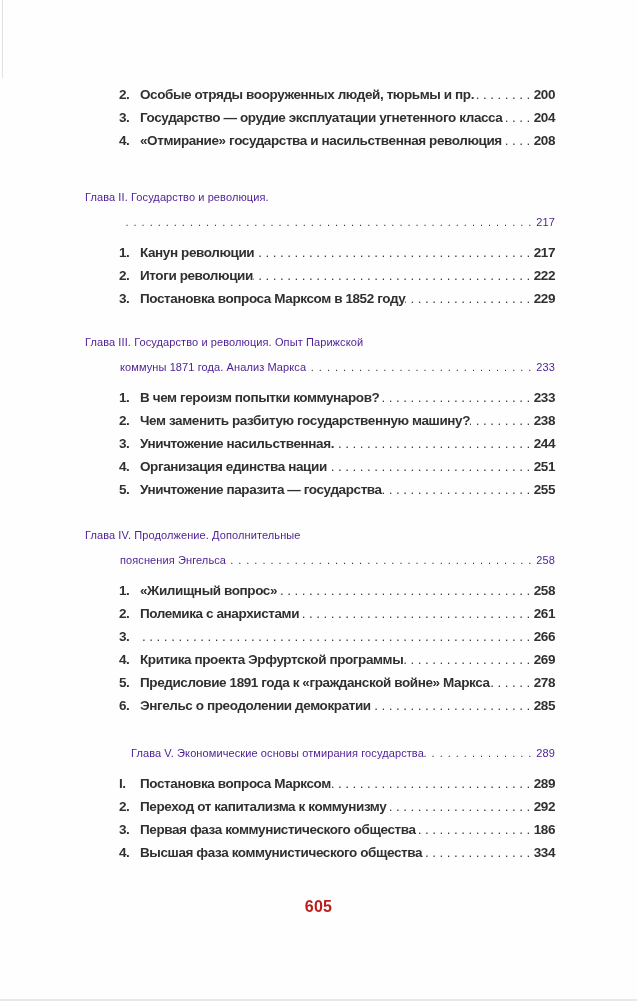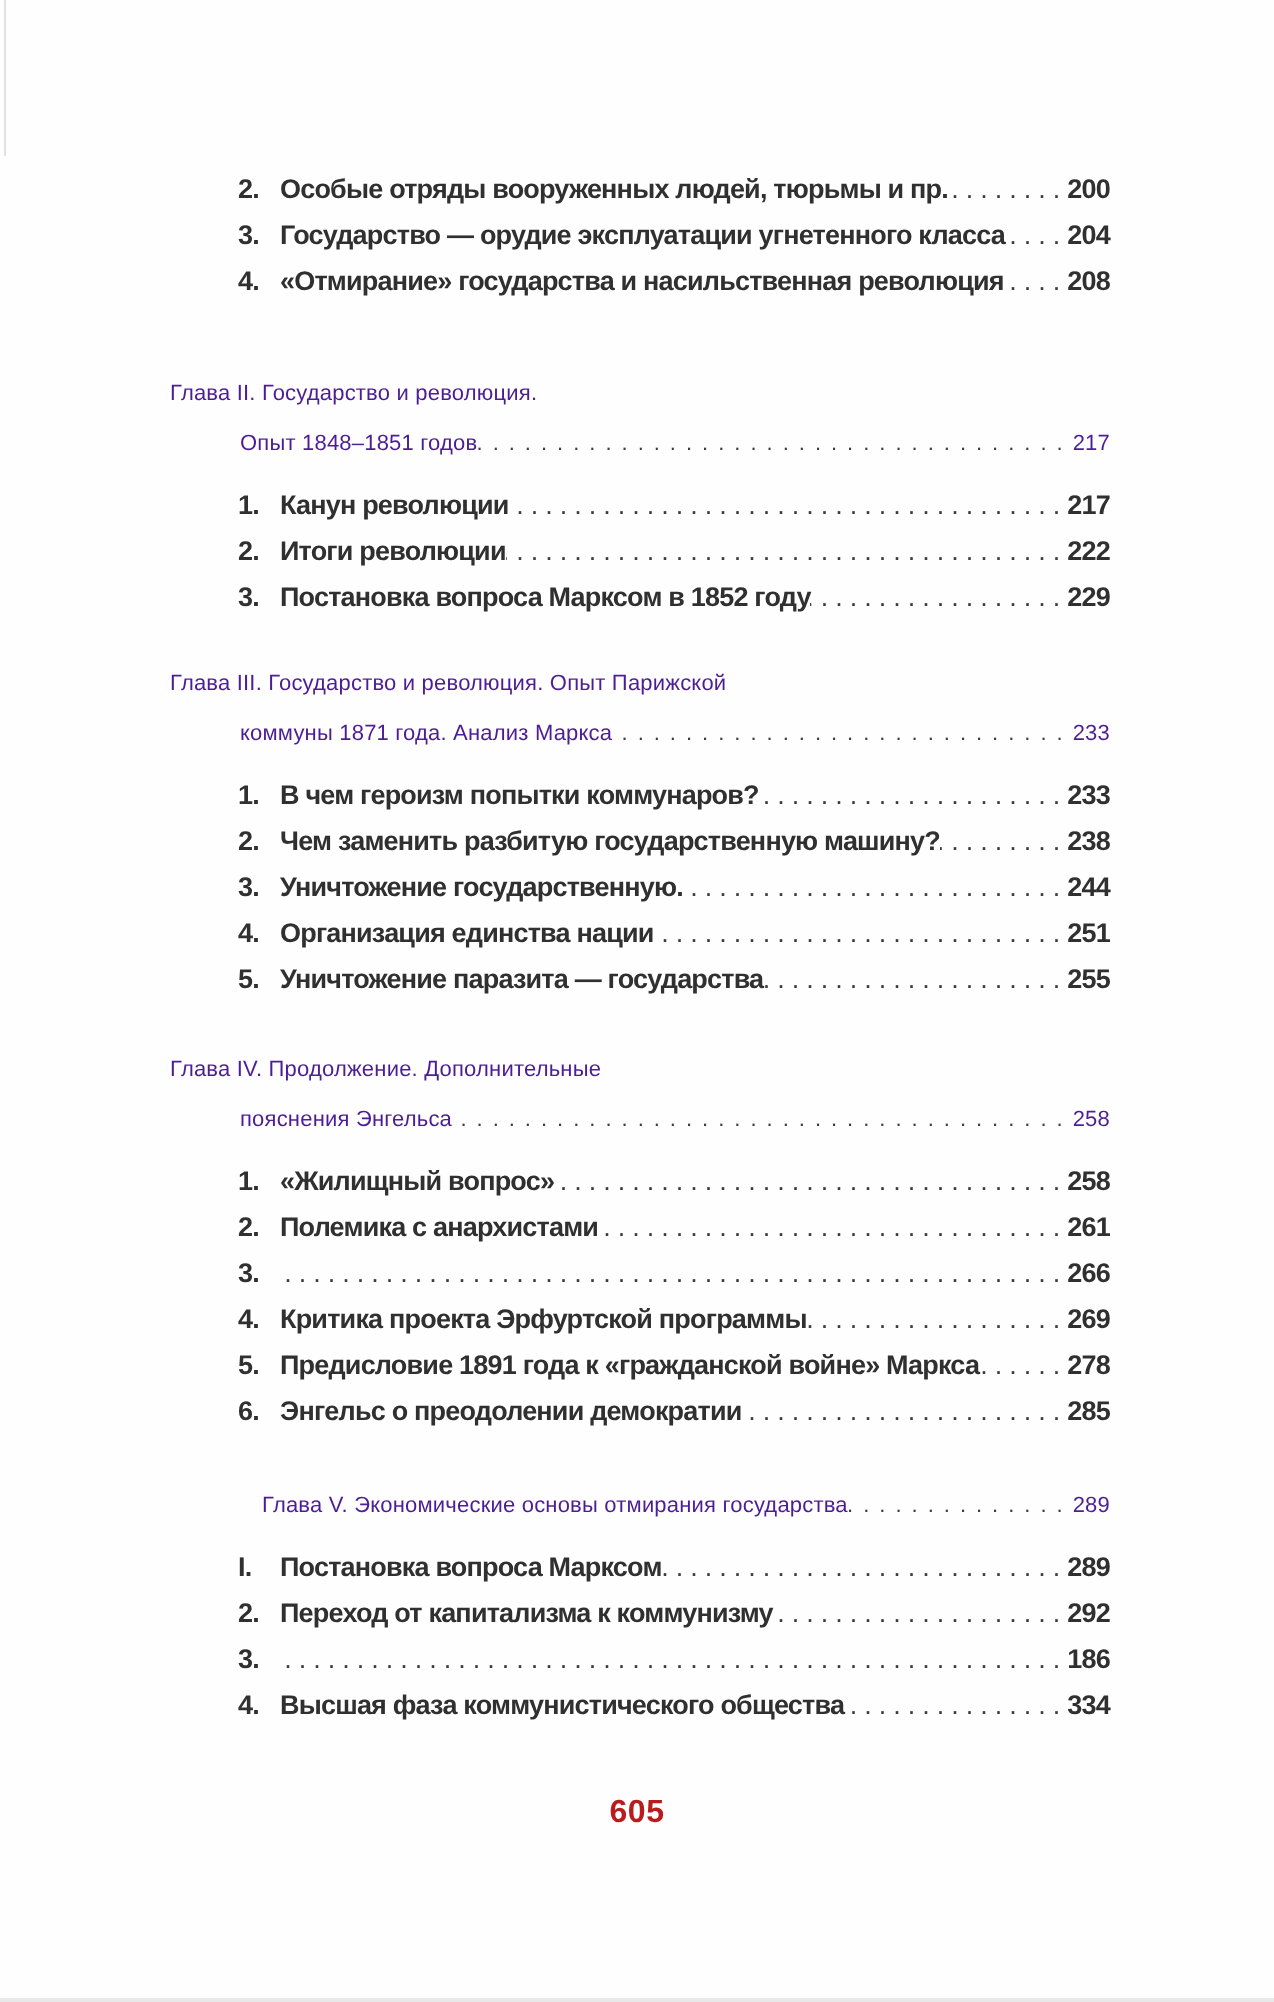--- a/index.html
+++ b/index.html
@@ -97,21 +97,20 @@
         <div class="toc-item">
           <span class="num">4.</span>
           <span class="label">«Отмирание» государства и насильственная революция</span>
           <span class="dots"></span>
           <span class="pg">208</span>
         </div>
       </div>
       <section class="section">
         <div class="sec-title"><span class="hlabel">Глава II. Государство и революция.</span></div>
         <div class="sec-sub">
-          <span class="hlabel">Опыт 1848–1851 годов</span>
           <span class="dots"></span>
           <span class="hpg">217</span>
         </div>
         <div class="items">
           <div class="toc-item">
             <span class="num">1.</span>
             <span class="label">Канун революции</span>
             <span class="dots"></span>
             <span class="pg">217</span>
           </div>
@@ -144,21 +143,21 @@
             <span class="pg">233</span>
           </div>
           <div class="toc-item">
             <span class="num">2.</span>
             <span class="label">Чем заменить разбитую государственную машину?</span>
             <span class="dots"></span>
             <span class="pg">238</span>
           </div>
           <div class="toc-item">
             <span class="num">3.</span>
-            <span class="label">Уничтожение государственную.</span>
+            <span class="label">Уничтожение насильственная.</span>
             <span class="dots"></span>
             <span class="pg">244</span>
           </div>
           <div class="toc-item">
             <span class="num">4.</span>
             <span class="label">Организация единства нации</span>
             <span class="dots"></span>
             <span class="pg">251</span>
           </div>
           <div class="toc-item">
@@ -228,20 +227,21 @@
             <span class="pg">289</span>
           </div>
           <div class="toc-item">
             <span class="num">2.</span>
             <span class="label">Переход от капитализма к коммунизму</span>
             <span class="dots"></span>
             <span class="pg">292</span>
           </div>
           <div class="toc-item">
             <span class="num">3.</span>
+            <span class="label">Первая фаза коммунистического общества</span>
             <span class="dots"></span>
             <span class="pg">186</span>
           </div>
           <div class="toc-item">
             <span class="num">4.</span>
             <span class="label">Высшая фаза коммунистического общества</span>
             <span class="dots"></span>
             <span class="pg">334</span>
           </div>
         </div>

